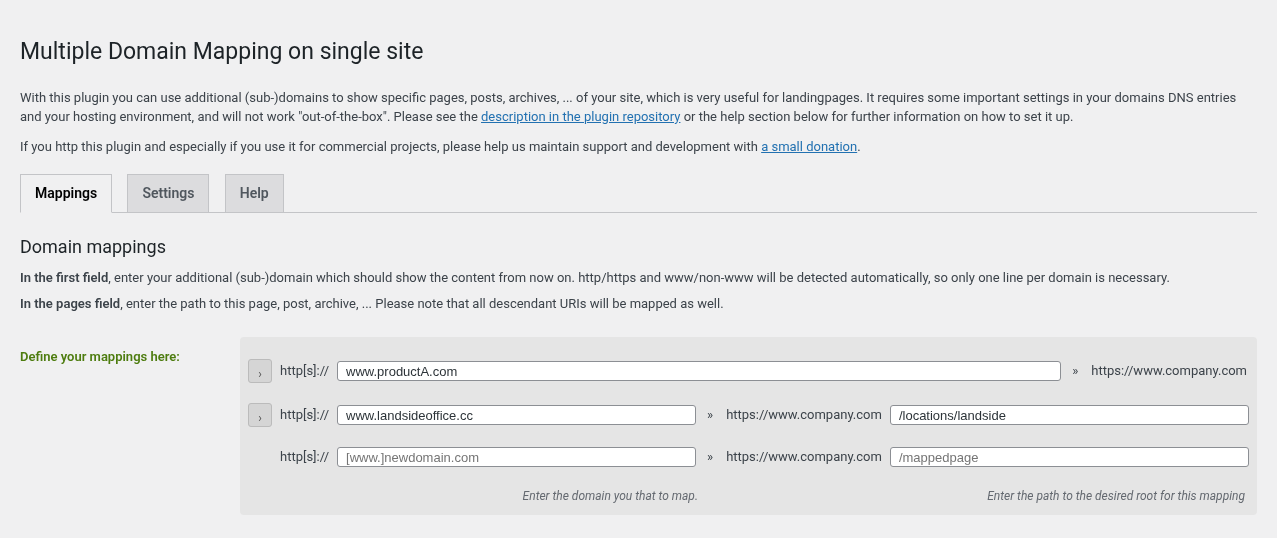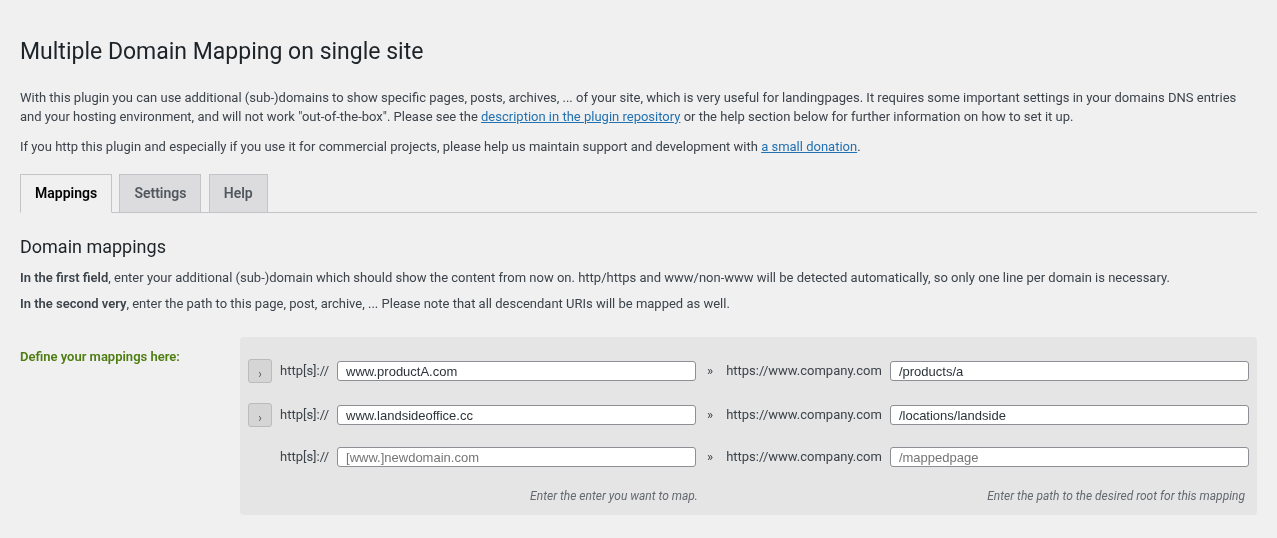--- a/index.html
+++ b/index.html
@@ -28,21 +28,21 @@
   p { margin: 0 0 10px 0; font-size: 13px; color: #3c434a; }
   a { color: #2271b1; text-decoration: underline; }
   .nav-tab-wrapper {
     border-bottom: 1px solid #c3c4c7;
     margin: 18px 0 0 0;
     padding: 0;
   }
   .nav-tab {
     display: inline-block;
     padding: 8px 14px;
-    margin: 0 4px -1px 0;
+    margin: 0 12px -1px 0;
     font-size: 14px;
     font-weight: 600;
     background: #dcdcde;
     border: 1px solid #c3c4c7;
     border-bottom: none;
     color: #50575e;
     cursor: pointer;
     text-decoration: none;
   }
   .nav-tab-active {
@@ -149,36 +149,35 @@
 <div class="nav-tab-wrapper">
   <span class="nav-tab nav-tab-active">Mappings</span>
   <span class="nav-tab">Settings</span>
   <span class="nav-tab">Help</span>
 </div>
 
 <h2 class="section">Domain mappings</h2>
 
 <div class="instructions">
   <p><strong>In the first field</strong><span>, enter your additional (sub-)domain which should show the content from now on. http/https and www/non-www will be detected automatically, so only one line per domain is necessary.</span></p>
-  <p><strong>In the second very</strong><span>, enter the path to this page, post, archive, ... Please note that all descendant URIs will be mapped as well.</span></p>
+  <p><strong>In the pages field</strong><span>, enter the path to this page, post, archive, ... Please note that all descendant URIs will be mapped as well.</span></p>
 </div>
 
 <div class="form-row">
   <div class="form-label">Define your mappings here:</div>
   <div class="mappings-box">
 
     <div class="mapping-row">
       <div class="expand-btn">
           <span>›</span>
         </div>
       <span class="proto-label">http[s]://</span>
       <input type="text" class="domain-input" value="www.productA.com" placeholder="[www.]newdomain.com" style="">
       <span class="arrow">»</span>
       <span class="baseurl">https://www.company.com</span>
-      <input type="text" class="path-input" value="/products/a" placeholder="/mappedpage" style="">
     </div>
 
     <div class="mapping-row">
       <div class="expand-btn">
           <span>›</span>
         </div>
       <span class="proto-label">http[s]://</span>
       <input type="text" class="domain-input" value="www.landsideoffice.cc" placeholder="[www.]newdomain.com" style="">
       <span class="arrow">»</span>
       <span class="baseurl">https://www.company.com</span>
@@ -190,21 +189,21 @@
       <span class="proto-label">http[s]://</span>
       <input type="text" class="domain-input" value="" placeholder="[www.]newdomain.com" style="">
       <span class="arrow">»</span>
       <span class="baseurl">https://www.company.com</span>
       <input type="text" class="path-input" value="" placeholder="/mappedpage" style="">
     </div>
 
     <div class="hints">
       <span class="spacer"></span>
       <span class="h-proto"></span>
-      <span class="hint-left">Enter the enter you want to map.</span>
+      <span class="hint-left">Enter the domain you that to map.</span>
       <span class="hint-arrow"></span>
       <span class="hint-base baseurl">https://www.company.com</span>
       <span class="hint-right">Enter the path to the desired root for this mapping</span>
     </div>
 
   </div>
 </div>
 
 <button class="button-primary">Save Mappings</button>
 

